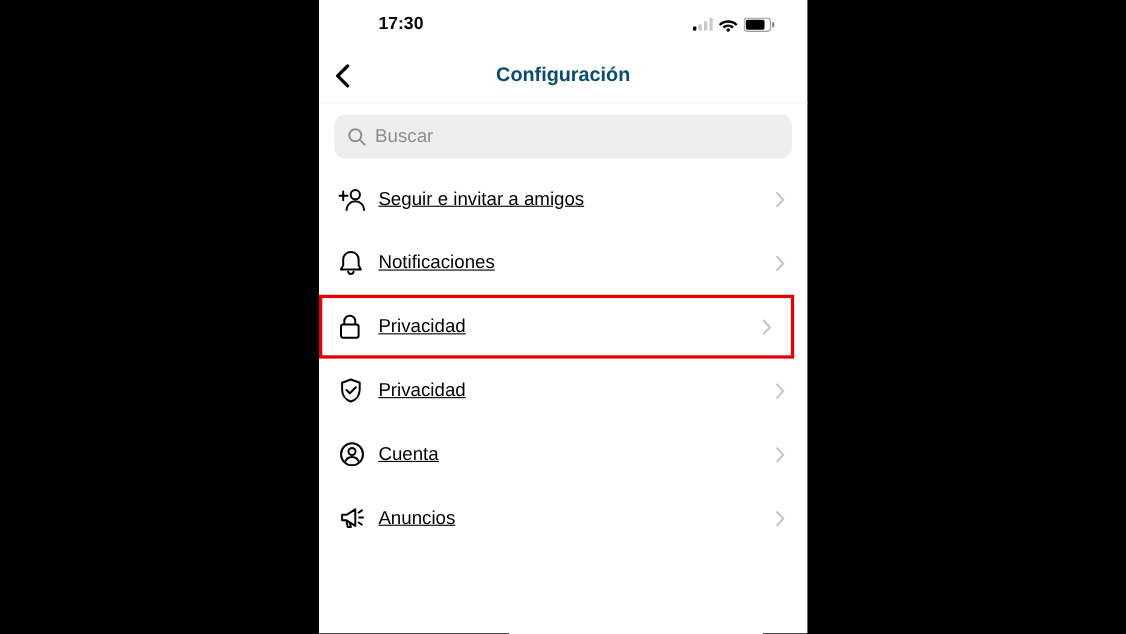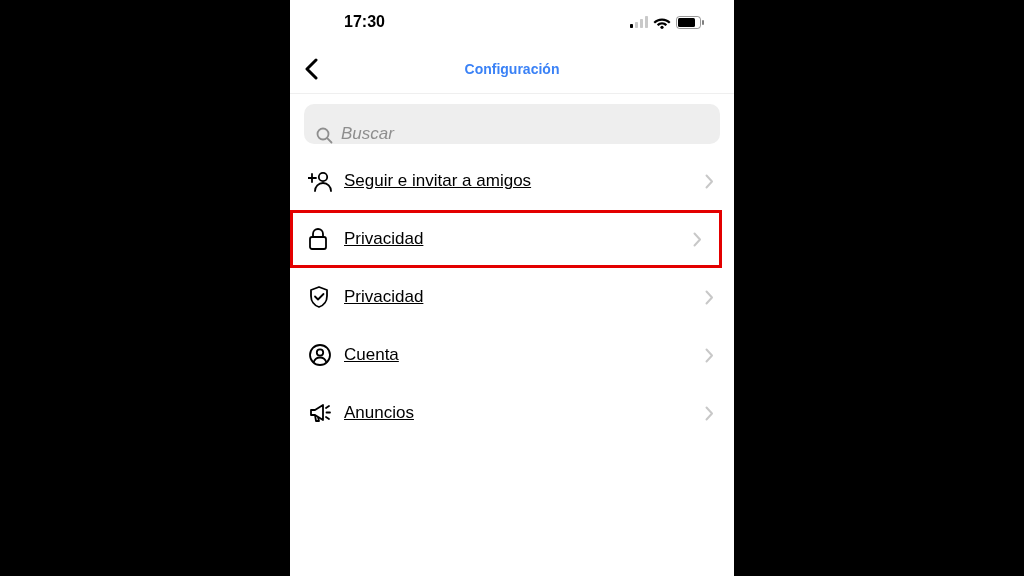--- a/index.html
+++ b/index.html
@@ -47,36 +47,35 @@
       position: absolute;
       left: 8px;
       top: 50%;
       transform: translateY(-50%);
       padding: 6px;
       cursor: pointer;
     }
     .nav-title {
       flex: 1;
       text-align: center;
-      font-size: 14px;
+      font-size: 18px;
       font-weight: 700;
-      color: #3b82f6;
+      color: #0c4a6e;
     }
     .search-wrap {
       padding: 10px 14px 8px 14px;
     }
     .search-bar {
       background: #eeeeee;
       border-radius: 10px;
       height: 40px;
       display: flex;
-      align-items: flex-end;
+      align-items: center;
       padding: 0 12px;
       gap: 8px;
-      font-style: italic;
     }
     .search-placeholder {
       color: #8e8e8e;
       font-size: 17px;
     }
     .list {
       flex: 1;
       overflow: hidden;
       text-decoration: underline;
     }
@@ -170,20 +169,34 @@
         </svg>
       </span>
       <span class="row-label">Seguir e invitar a amigos</span>
       <span class="chevron-right">
         <svg width="9" height="15" viewBox="0 0 9 15">
             <path d="M1.5 1.5 L7 7.5 L1.5 13.5" stroke="#c8c8c8" stroke-width="2" fill="none" stroke-linecap="round" stroke-linejoin="round"></path>
           </svg>
       </span>
     </div>
 
+    <div class="row">
+      <span class="icon-slot">
+        <svg width="22" height="24" viewBox="0 0 22 24">
+          <path d="M11 2 C7 2 4 5 4 9 L4 14 L2 18 L20 18 L18 14 L18 9 C18 5 15 2 11 2 Z" stroke="#000" stroke-width="1.8" fill="none" stroke-linejoin="round"></path>
+          <path d="M8.5 20 C8.8 21.2 9.8 22 11 22 C12.2 22 13.2 21.2 13.5 20" stroke="#000" stroke-width="1.8" fill="none" stroke-linecap="round"></path>
+        </svg>
+      </span>
+      <span class="row-label">Notificaciones</span>
+      <span class="chevron-right">
+        <svg width="9" height="15" viewBox="0 0 9 15">
+            <path d="M1.5 1.5 L7 7.5 L1.5 13.5" stroke="#c8c8c8" stroke-width="2" fill="none" stroke-linecap="round" stroke-linejoin="round"></path>
+          </svg>
+      </span>
+    </div>
 
     <div class="row highlighted">
       <span class="icon-slot">
         <svg width="20" height="24" viewBox="0 0 20 24">
           <rect x="2" y="10" width="16" height="12" rx="2" stroke="#000" stroke-width="1.8" fill="none"></rect>
           <path d="M5 10 L5 7 C5 4.2 7.2 2 10 2 C12.8 2 15 4.2 15 7 L15 10" stroke="#000" stroke-width="1.8" fill="none"></path>
         </svg>
       </span>
       <span class="row-label">Privacidad</span>
       <span class="chevron-right">

